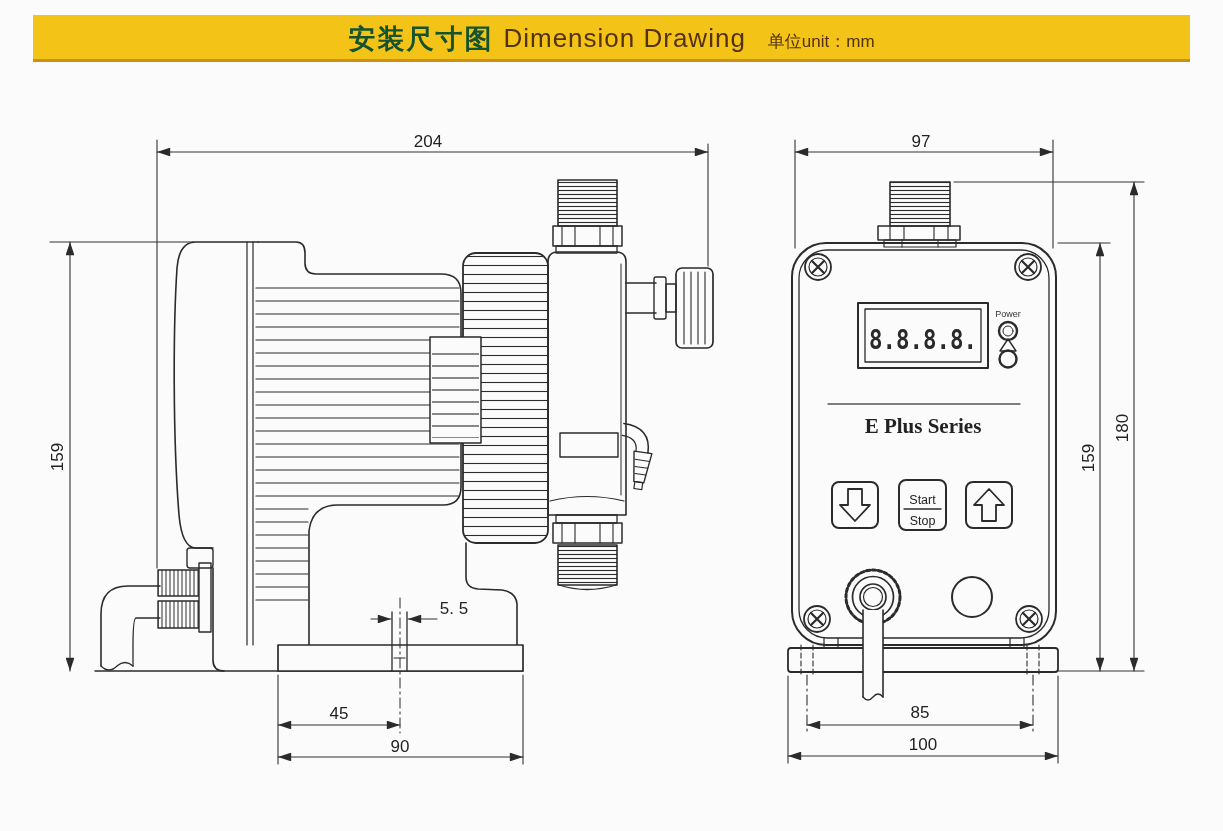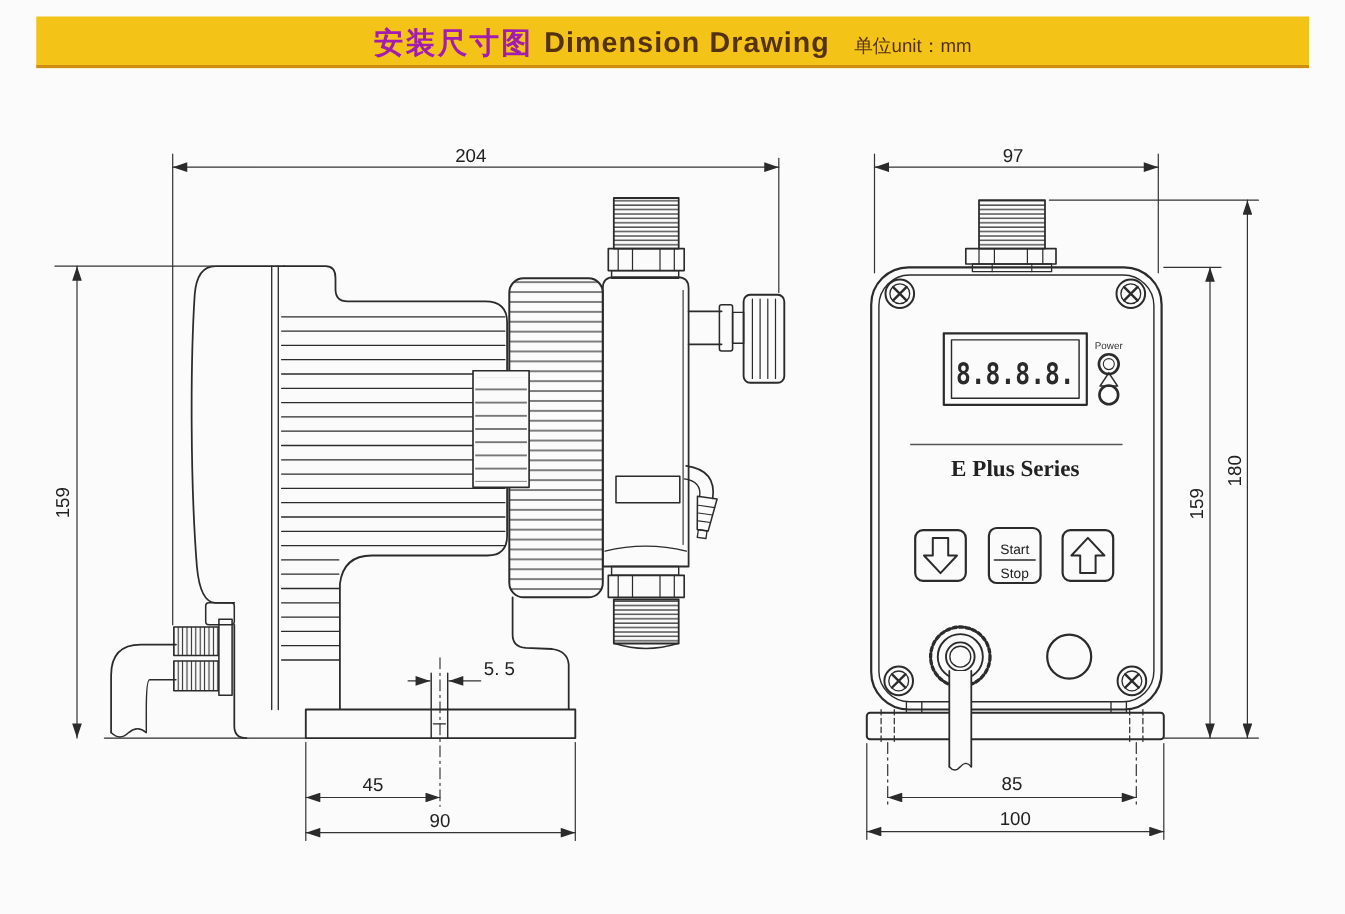--- a/index.html
+++ b/index.html
@@ -8,22 +8,22 @@
     background:#fbfbfb;overflow:hidden;
     font-family:"Liberation Sans",sans-serif;
   }
   .banner{
     position:absolute;left:33px;top:15px;width:1157px;height:47px;
     background:#f3c318;
     box-shadow:inset 0 -3px 0 rgba(165,75,12,.45);
     display:flex;align-items:center;justify-content:center;
     white-space:nowrap;
   }
-  .banner .t-zh{font-size:27px;font-weight:bold;color:#a21caf;letter-spacing:2px;}
-  .banner .t-en{font-size:26px;font-weight:bold;color:#54320f;margin-left:10px;letter-spacing:1px;}
+  .banner .t-zh{font-size:27px;font-weight:bold;color:#14532d;letter-spacing:2px;}
+  .banner .t-en{font-size:26px;font-weight:normal;color:#54320f;margin-left:10px;letter-spacing:1px;}
   .banner .t-unit{font-size:17px;font-weight:normal;color:#54320f;margin-left:22px;padding-top:6px;}
   svg{position:absolute;left:0;top:0;}
   text{font-family:"Liberation Sans",sans-serif;}
   .dim{font-size:17px;fill:#222;}
   .seg{font-family:"DejaVu Sans Mono",monospace;font-weight:bold;font-size:27px;fill:#2a2a2a;}
   .tiny{font-size:9px;fill:#333;}
   .series{font-family:"Liberation Serif",serif;font-weight:bold;font-size:21px;fill:#222;}
   .btntxt{font-size:12.5px;fill:#222;}
 </style>
 </head>

